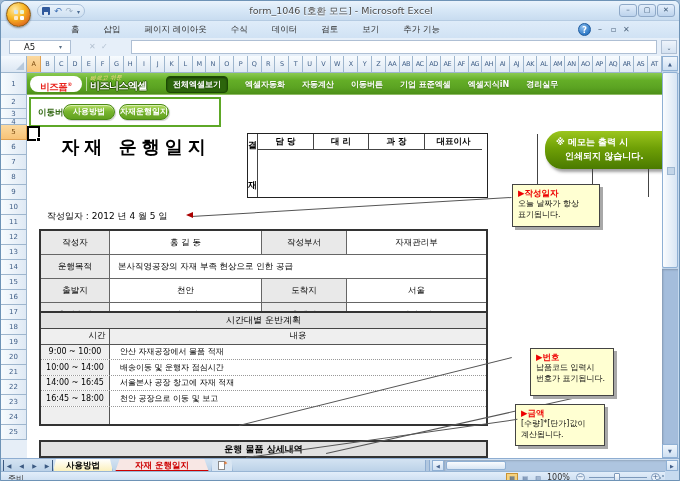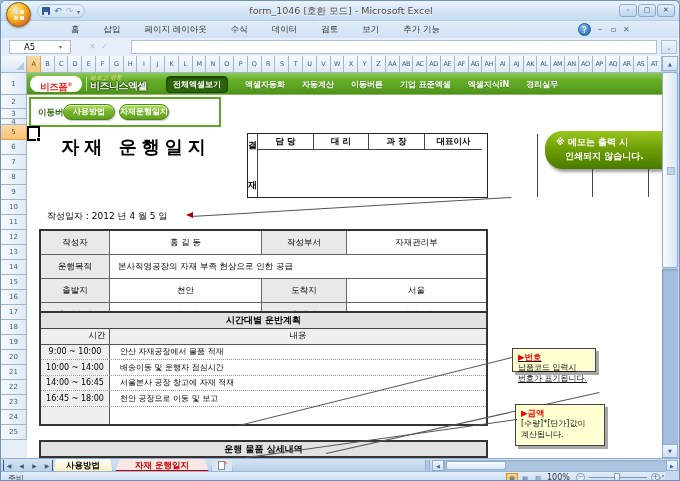--- a/index.html
+++ b/index.html
@@ -111,21 +111,21 @@
   
   #info{position:absolute;left:12px;top:156px;width:449px;border:2px solid #333;background:#fff;}
   .irow{display:flex;height:24px;border-bottom:1px solid #666;}
   .irow:last-child{border-bottom:none;}
   .ic{font-size:8.5px;display:flex;align-items:center;justify-content:center;border-right:1px solid #666;white-space:nowrap;overflow:hidden;}
   .lab{background:#e9e9e9;}
   .w1{width:69px;} .w2{width:152px;} .w3{width:85px;} .w4{width:139px;border-right:none;}
   .wmerge{width:376px;border-right:none;justify-content:flex-start;padding-left:8px;}
   
   #ttable{position:absolute;left:12px;top:238px;width:449px;border:2px solid #333;background:#fff;}
-  #ttitle{height:16px;background:#e2e2e2;border-bottom:1px solid #444;font-size:9px;font-weight:bold;
+  #ttitle{height:16px;background:#e2e2e2;border-bottom:1px solid #444;font-size:9px;font-weight:normal;
     text-align:center;line-height:15px;}
   .trow{display:flex;height:15.5px;border-bottom:1px dotted #999;}
   .trow.hdr{background:#efefef;border-bottom:1px solid #555;}
   .trow:last-child{border-bottom:none;height:17px;}
   .tc1{width:69px;border-right:1px solid #555;font-size:8px;display:flex;align-items:center;justify-content:center;
     background:#efefef;white-space:nowrap;}
   .trow.hdr .tc1{font-size:8.5px;padding-left:44px;}
   .tc2{flex:1;font-size:8px;display:flex;align-items:center;padding-left:10px;white-space:nowrap;overflow:hidden;}
   .trow.hdr .tc2{justify-content:center;padding-left:0;font-size:8.5px;}
   
@@ -140,21 +140,21 @@
   #l2{left:238px;top:424px;width:281px;transform:rotate(-14deg);}
   #l3{left:245px;top:456px;width:274px;transform:rotate(-8deg);z-index:26;}
   #l4{left:325px;top:452px;width:280px;transform:rotate(-12.6deg);}
   #ah1{position:absolute;left:185px;top:211px;width:0;height:0;border-right:7px solid #a00;
     border-top:3px solid transparent;border-bottom:3px solid transparent;z-index:3;}
   
   .note{position:absolute;background:#ffffd2;border:1px solid #444;box-shadow:3px 3px 0 #a8a8a8;
     padding:3px 5px;font-size:8px;line-height:1.35;color:#111;z-index:6;}
   .note .nt{color:#e00;font-weight:bold;font-size:8.5px;}
   #note1{left:511px;top:183px;width:88px;height:43px;}
-  #note2{left:511px;top:347px;width:84px;height:24px;text-decoration:underline;}
+  #note2{left:529px;top:347px;width:84px;height:48px;}
   #note3{left:514px;top:403px;width:90px;height:42px;}
   
   #vscroll{position:absolute;left:661px;top:55px;width:16px;height:402px;background:#c0d4e9;}
   .sbtn{position:absolute;left:0;width:16px;background:linear-gradient(#f0f6fc,#cfe0f2);border:1px solid #8fb0d4;
     font-size:5px;color:#44618c;text-align:center;}
   #vup{top:0;height:15px;line-height:14px;} #vdown{top:388px;height:14px;line-height:13px;}
   #vthumb{position:absolute;left:0;top:16px;width:16px;height:196px;border:1px solid #8fb0d4;border-radius:2px;
     background:linear-gradient(90deg,#fafcfe,#d7e5f4);}
   #vthumb:after{content:"";position:absolute;left:4px;top:94px;width:6px;height:6px;background:#c3d5e8;border:1px solid #9db7d2;}
   #vtrack{position:absolute;left:0;top:213px;width:16px;height:175px;background:#a4bddc;box-shadow:inset 1px 1px 2px rgba(0,0,0,.2);}
@@ -536,20 +536,25 @@
 
     <div id="detail">운행 물품 상세내역</div>
   </div>
 
   <div class="cl" id="l1"></div>
   <div id="ah1"></div>
   <div class="cl" id="l2"></div>
   <div class="cl" id="l3"></div>
   <div class="cl" id="l4"></div>
 
+  <div class="note" id="note1">
+    <div class="nt"><span>▶</span><span>작성일자</span></div>
+    <div>오늘 날짜가 항상</div>
+    <div>표기됩니다.</div>
+  </div>
   <div class="note" id="note2">
     <div class="nt"><span>▶</span><span>번호</span></div>
     <div>납품코드 입력시</div>
     <div>번호가 표기됩니다.</div>
   </div>
   <div class="note" id="note3">
     <div class="nt"><span>▶</span><span>금액</span></div>
     <div>[수량]*[단가]값이</div>
     <div>계산됩니다.</div>
   </div>

